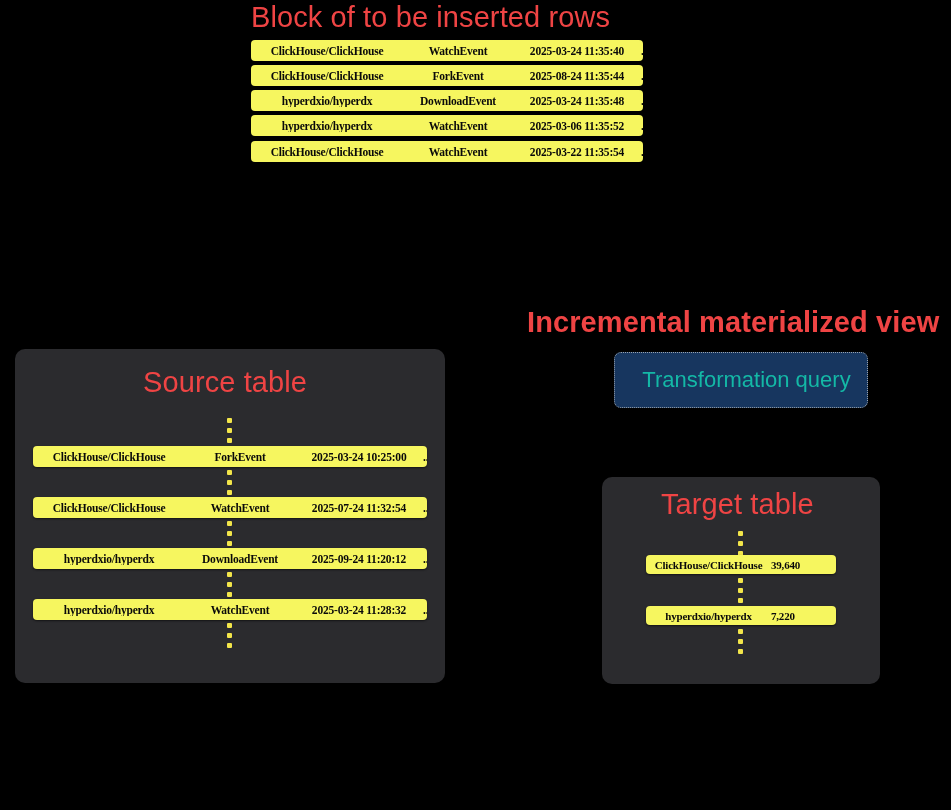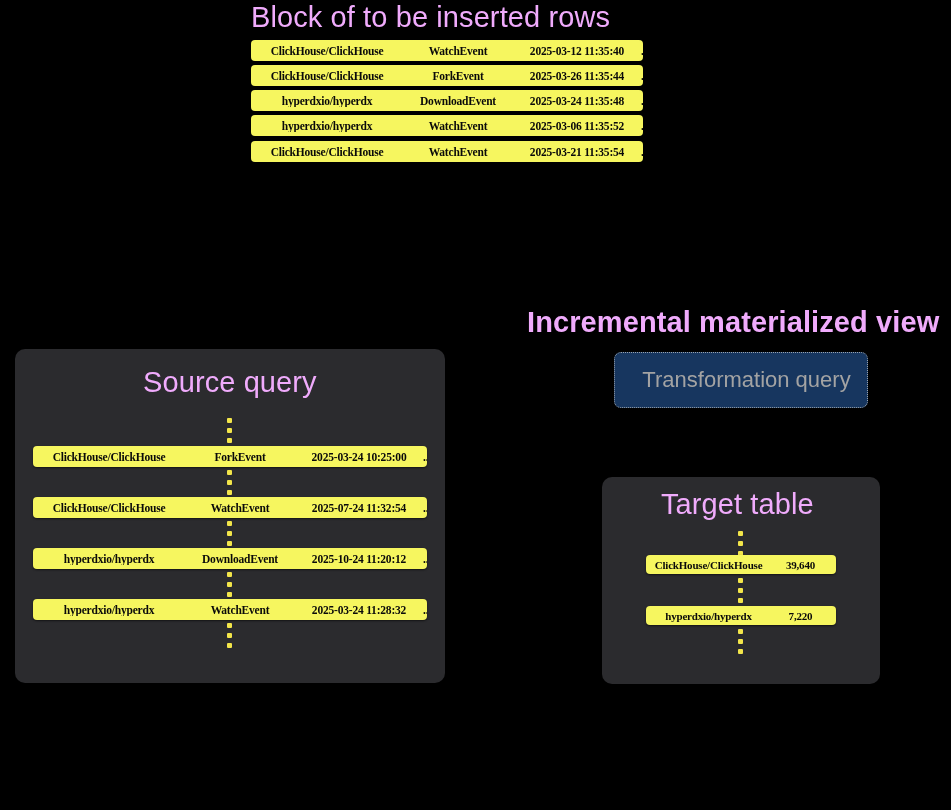--- a/index.html
+++ b/index.html
@@ -12,21 +12,21 @@
     height: 810px;
     position: relative;
     overflow: hidden;
     font-family: "Liberation Sans", sans-serif;
     -webkit-font-smoothing: antialiased;
   }
 
   
   .heading {
     position: absolute;
-    color: #f0abfc;
+    color: #ef4444;
     font-size: 29px;
     font-weight: 400;
     letter-spacing: 0.1px;
     white-space: nowrap;
     line-height: 1;
   }
 
   
   .row {
     position: absolute;
@@ -45,21 +45,21 @@
   }
   .row .cell { text-align: center; overflow: hidden; white-space: nowrap; }
   .row .c-repo  { flex: 0 0 152px; }
   .row .c-event { flex: 0 0 110px; }
   .row .c-time  { flex: 0 0 128px; }
   .row .c-more  { flex: 1 1 auto; text-align: center; }
 
   
   .row.trow { height: 19px; font-size: 11px; }
   .row.trow .c-repo  { flex: 0 0 125px; text-align: center; }
-  .row.trow .c-count { flex: 1 1 auto; text-align: center; padding-right: 6px; }
+  .row.trow .c-count { flex: 1 1 auto; text-align: left; padding-right: 6px; }
 
   
   .vdots {
     position: absolute;
     display: flex;
     flex-direction: column;
     align-items: center;
     justify-content: space-between;
     height: 25px;
     width: 7px;
@@ -82,71 +82,71 @@
 
   
   .query-box {
     position: absolute;
     background: #17365f;
     border: 1px dotted #9aa3ad;
     border-radius: 7px;
     display: flex;
     align-items: center;
     justify-content: center;
-    color: #a3a3a3;
+    color: #14b8a6;
     font-size: 22px;
     font-family: "Liberation Sans", sans-serif;
     box-sizing: border-box;
     white-space: nowrap;
     padding-left: 11px;
   }
 </style>
 </head>
 <body>
 
 <div class="heading" style="left:251px; top:3px;">Block of to be inserted rows</div>
 
 <div class="row" style="left:251px; top:40px; width:392px;">
   <span class="cell c-repo">ClickHouse/ClickHouse</span>
   <span class="cell c-event">WatchEvent</span>
-  <span class="cell c-time">2025-03-12 11:35:40</span>
+  <span class="cell c-time">2025-03-24 11:35:40</span>
   <span class="cell c-more">...</span>
 </div>
 
 <div class="row" style="left:251px; top:65px; width:392px;">
   <span class="cell c-repo">ClickHouse/ClickHouse</span>
   <span class="cell c-event">ForkEvent</span>
-  <span class="cell c-time">2025-03-26 11:35:44</span>
+  <span class="cell c-time">2025-08-24 11:35:44</span>
   <span class="cell c-more">...</span>
 </div>
 
 <div class="row" style="left:251px; top:90px; width:392px;">
   <span class="cell c-repo">hyperdxio/hyperdx</span>
   <span class="cell c-event">DownloadEvent</span>
   <span class="cell c-time">2025-03-24 11:35:48</span>
   <span class="cell c-more">...</span>
 </div>
 
 <div class="row" style="left:251px; top:115px; width:392px;">
   <span class="cell c-repo">hyperdxio/hyperdx</span>
   <span class="cell c-event">WatchEvent</span>
   <span class="cell c-time">2025-03-06 11:35:52</span>
   <span class="cell c-more">...</span>
 </div>
 
 <div class="row" style="left:251px; top:141px; width:392px;">
   <span class="cell c-repo">ClickHouse/ClickHouse</span>
   <span class="cell c-event">WatchEvent</span>
-  <span class="cell c-time">2025-03-21 11:35:54</span>
+  <span class="cell c-time">2025-03-22 11:35:54</span>
   <span class="cell c-more">...</span>
 </div>
 
 <div class="panel" style="left:15px; top:349px; width:430px; height:334px;"></div>
 
-<div class="heading" style="left:143px; top:368px;">Source query</div>
+<div class="heading" style="left:143px; top:368px;">Source table</div>
 
 <div class="vdots" style="left:226px; top:418px;">
   <i></i>
     <i></i>
     <i></i>
 </div>
 
 <div class="row" style="left:33px; top:446px; width:394px;">
   <span class="cell c-repo">ClickHouse/ClickHouse</span>
   <span class="cell c-event">ForkEvent</span>
@@ -169,21 +169,21 @@
 
 <div class="vdots" style="left:226px; top:521px;">
   <i></i>
     <i></i>
     <i></i>
 </div>
 
 <div class="row" style="left:33px; top:548px; width:394px;">
   <span class="cell c-repo">hyperdxio/hyperdx</span>
   <span class="cell c-event">DownloadEvent</span>
-  <span class="cell c-time">2025-10-24 11:20:12</span>
+  <span class="cell c-time">2025-09-24 11:20:12</span>
   <span class="cell c-more">...</span>
 </div>
 
 <div class="vdots" style="left:226px; top:572px;">
   <i></i>
     <i></i>
     <i></i>
 </div>
 
 <div class="row" style="left:33px; top:599px; width:394px;">

